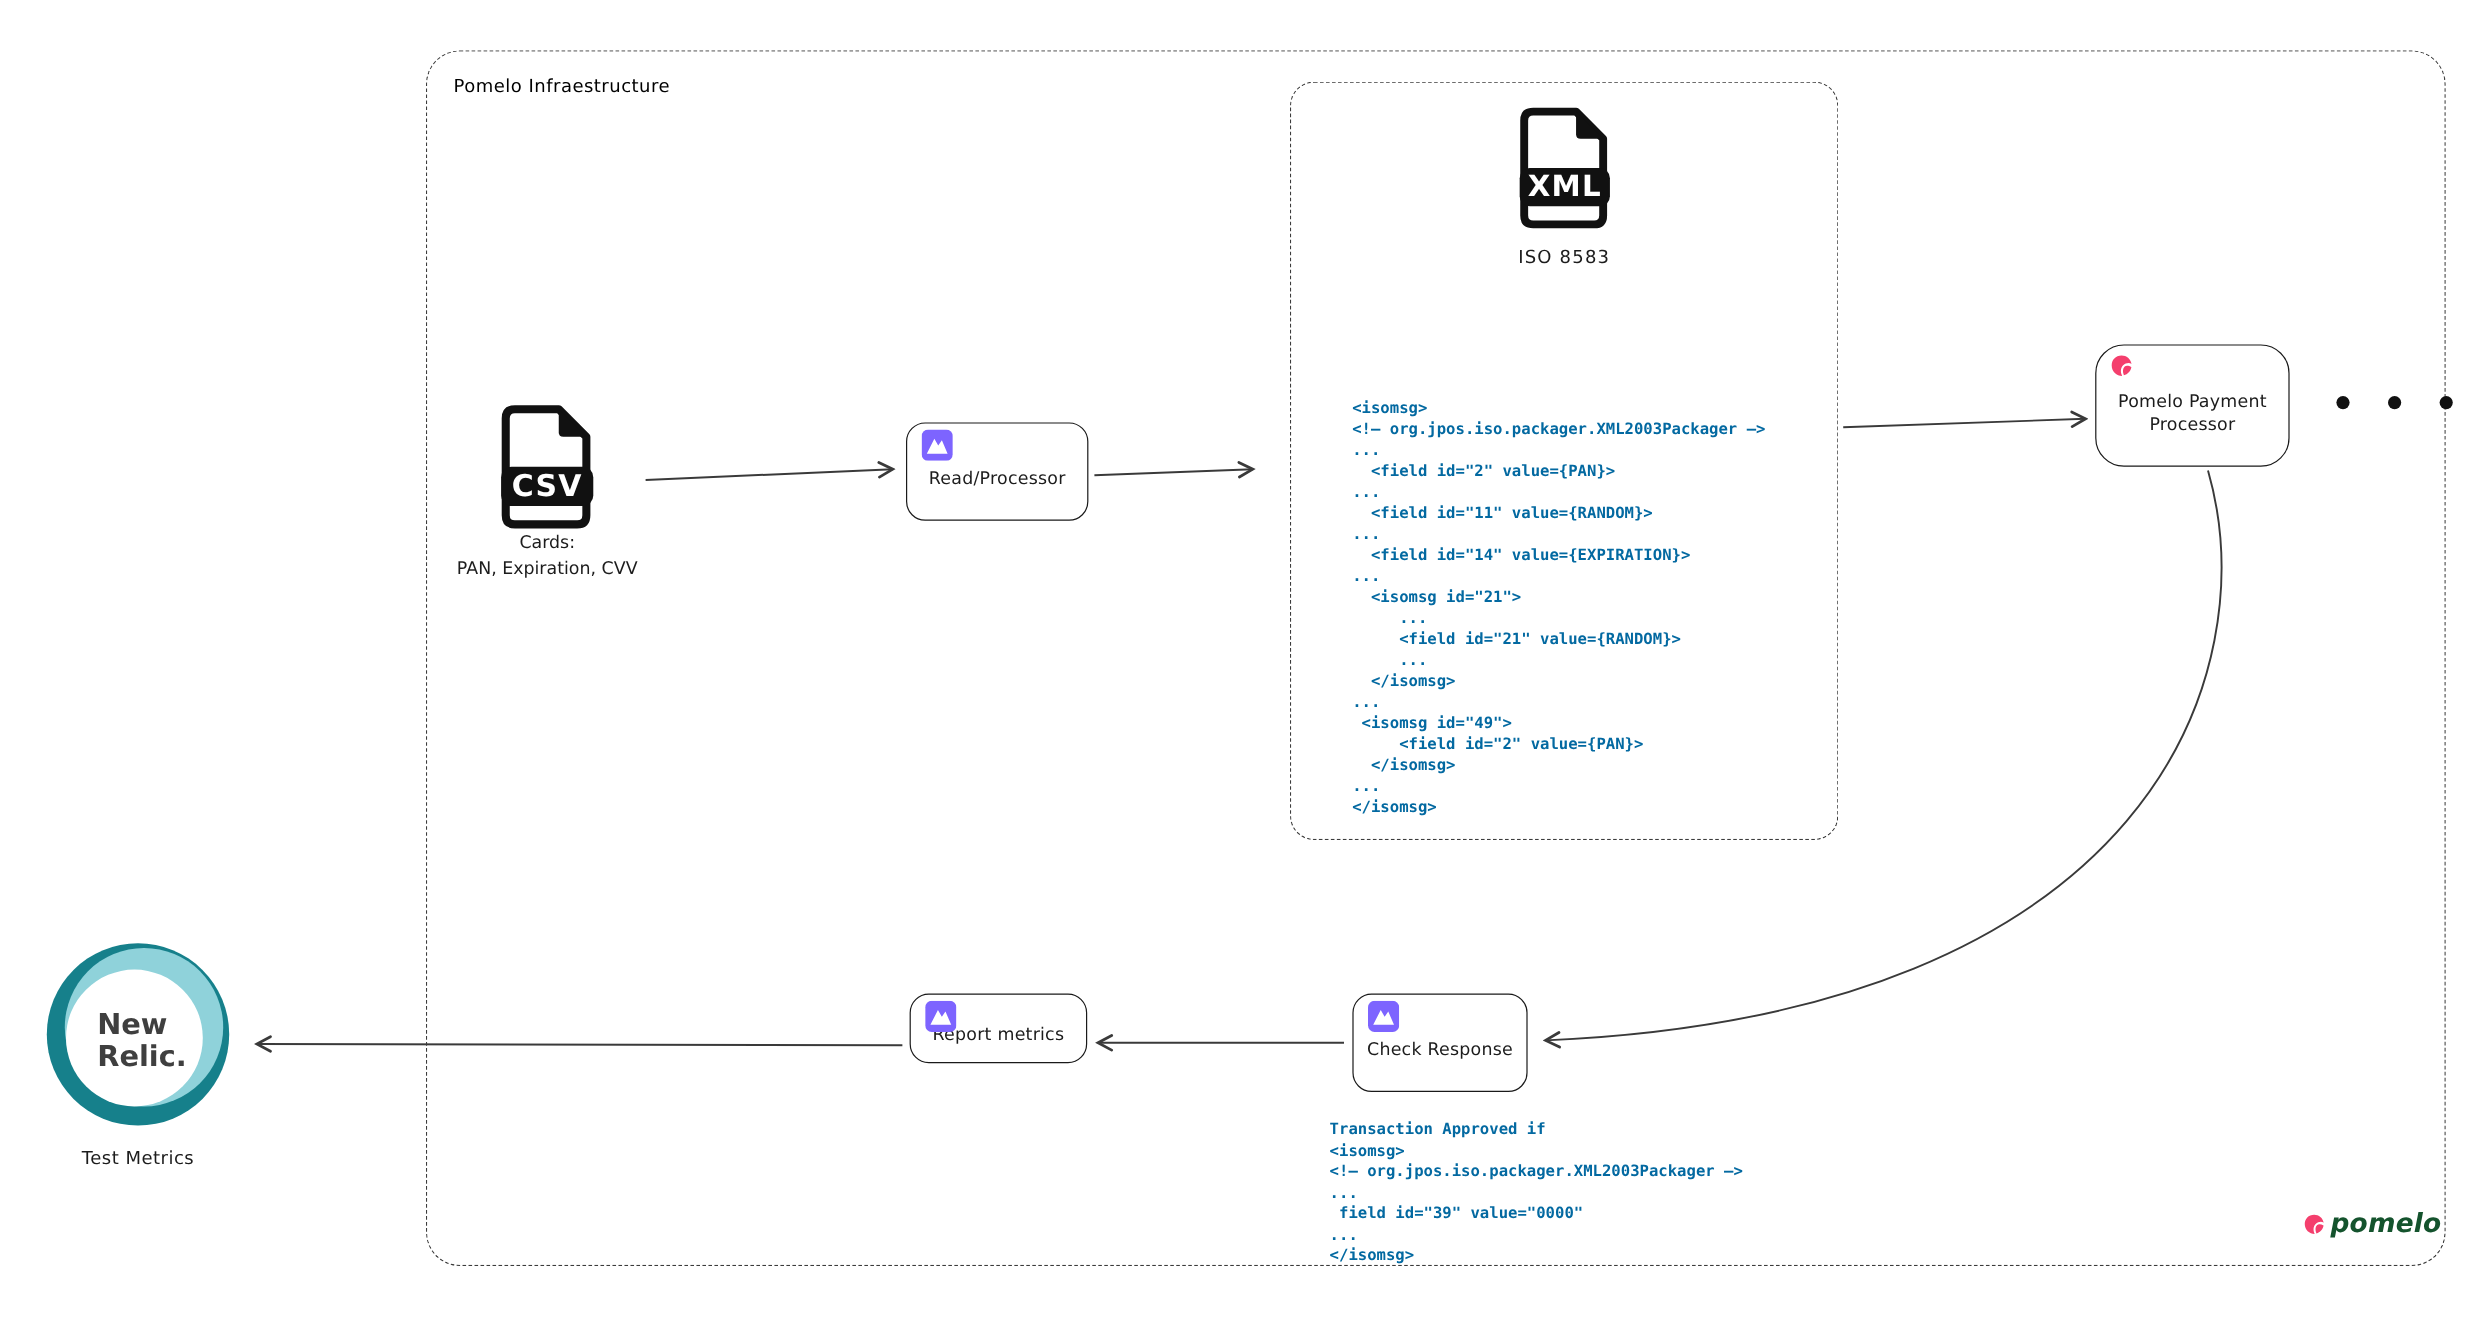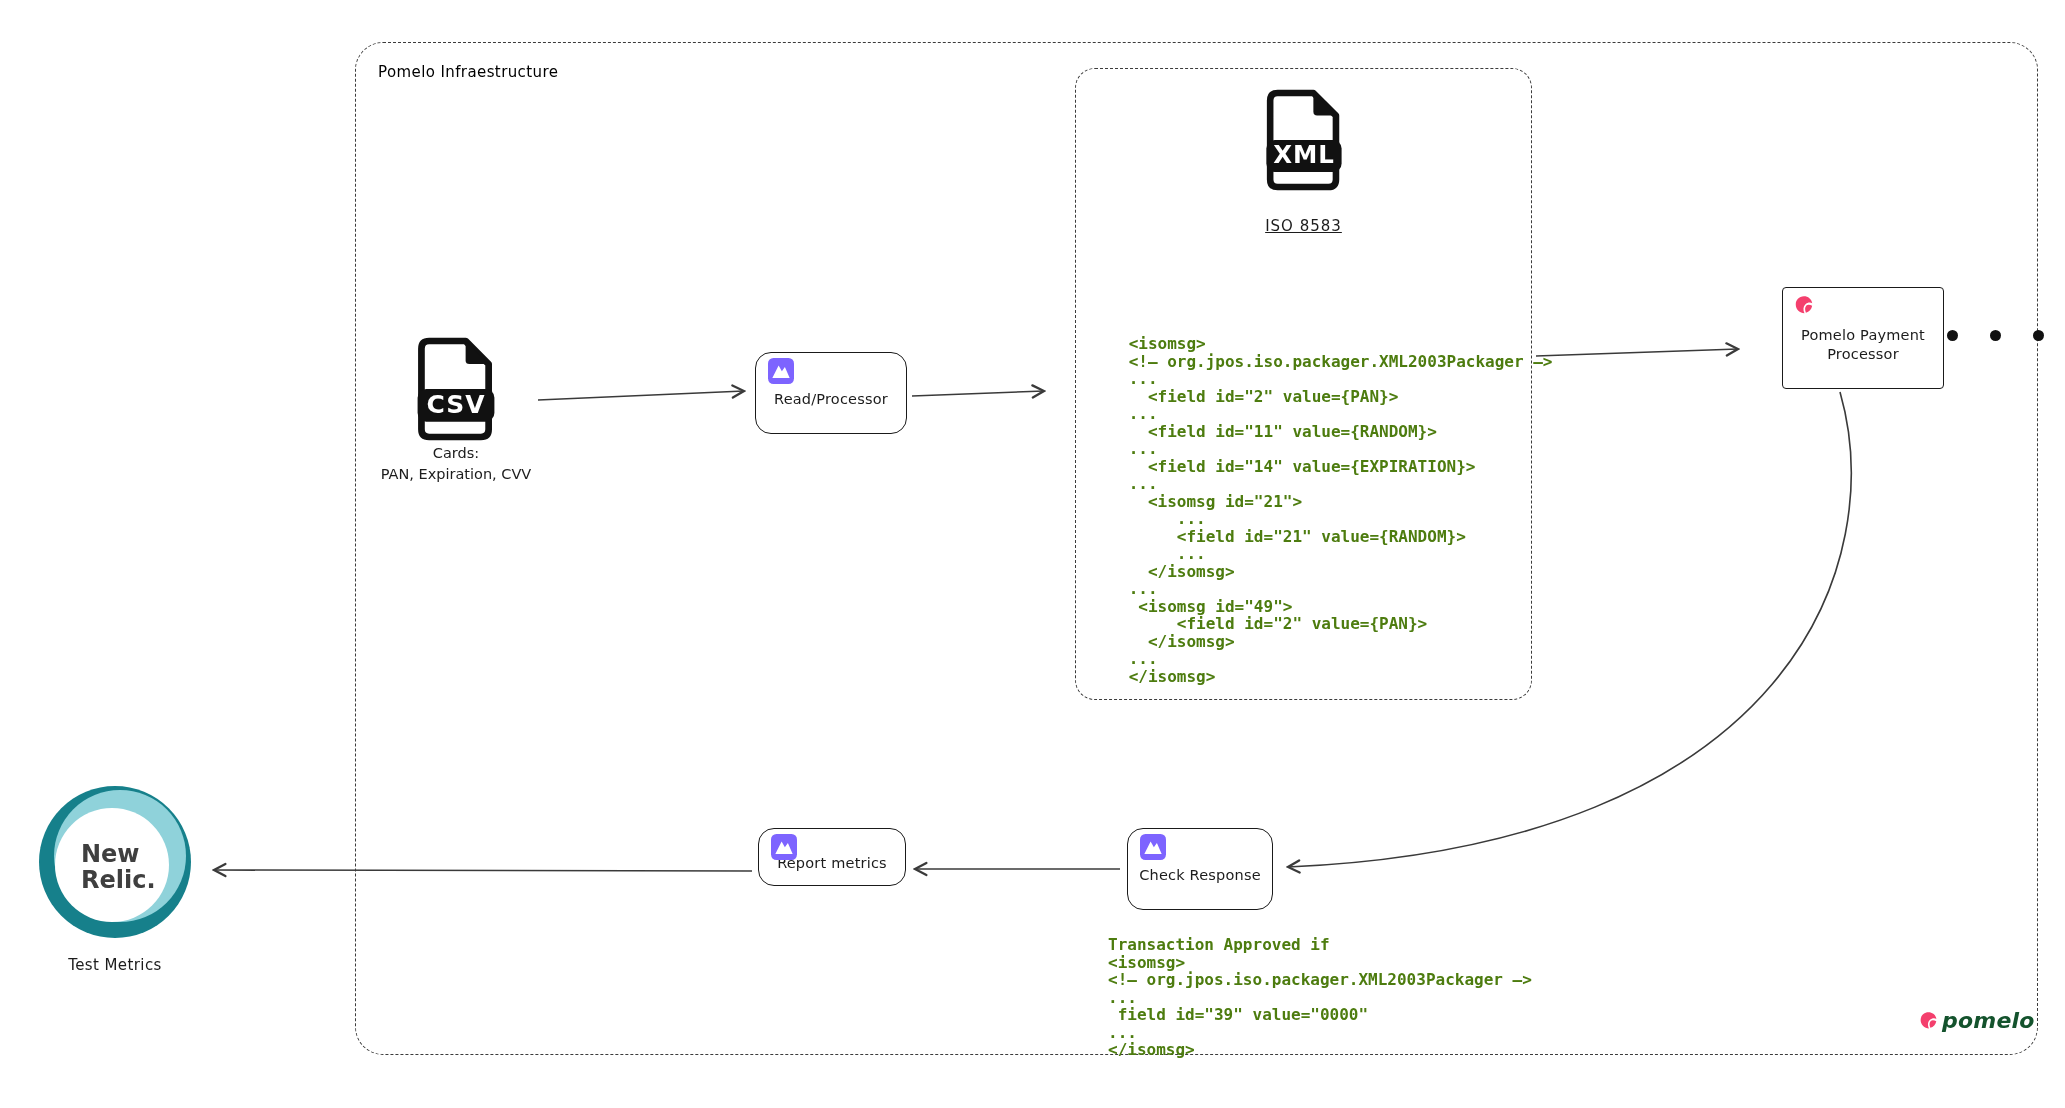--- a/index.html
+++ b/index.html
@@ -29,21 +29,21 @@
   .node .badge{position:absolute;left:12px;top:5px;width:26px;height:26px;}
   .badge .badge-bg{fill:var(--k6-purple,#7d64ff);}
   .badge .badge-mtn{fill:#ffffff;}
   .node-label{padding-top:12px;}
 
   .node-read{left:755px;top:352px;width:152px;height:82px;}
   .node-check{left:1127px;top:828px;width:146px;height:82px;}
   .node-report{left:758px;top:828px;width:148px;height:58px;}
 
   .node-processor{
-    left:1782px;top:287px;width:162px;height:102px;border-radius:4px;
+    left:1746px;top:287px;width:162px;height:102px;border-radius:24px;
     flex-direction:column;line-height:19px;
   }
   .node-processor .pomelo-mark{position:absolute;left:10px;top:6px;width:22px;height:22px;}
   .node-processor .node-label{padding-top:14px;}
   .pomelo-mark path{fill:var(--pomelo-pink,#f43f6d);}
 
   
   .csv-node{position:absolute;left:350px;top:335px;width:212px;}
   .csv-node .file-icon{display:block;margin:0 auto;width:96px;height:108px;}
   .file-outline{fill:#ffffff;stroke:#111;stroke-width:7;stroke-linejoin:round;}
@@ -54,24 +54,24 @@
     font-family:"DejaVu Sans", sans-serif;letter-spacing:1px;
   }
   .caption{margin-top:0;text-align:center;font-size:14.5px;line-height:21px;}
 
   
   .iso-panel{
     position:absolute;left:1075px;top:68px;width:457px;height:632px;box-sizing:border-box;
     border:1.6px dashed #3c3c3c;border-radius:20px;
   }
   .iso-panel .file-icon{display:block;margin:18px auto 0;width:94px;height:106px;}
-  .iso-caption{text-align:center;margin-top:24px;font-size:15px;letter-spacing:1px;text-decoration:underline;}
+  .iso-caption{text-align:center;margin-top:12px;font-size:15px;letter-spacing:1px;}
   .code{
-    font-family:"DejaVu Sans Mono", monospace;font-size:16px;font-weight:600;
-    line-height:17.5px;white-space:pre;color:#4d7c0f;
+    font-family:"DejaVu Sans Mono", monospace;font-size:13px;font-weight:600;
+    line-height:17.5px;white-space:pre;color:#0369a1;
   }
   .iso-code{position:absolute;left:43px;top:250px;}
 
   
   .approval-note{position:absolute;left:1108px;top:920px;}
 
   
   .cdot{position:absolute;top:330px;width:11px;height:11px;border-radius:50%;background:#111;}
 
   

